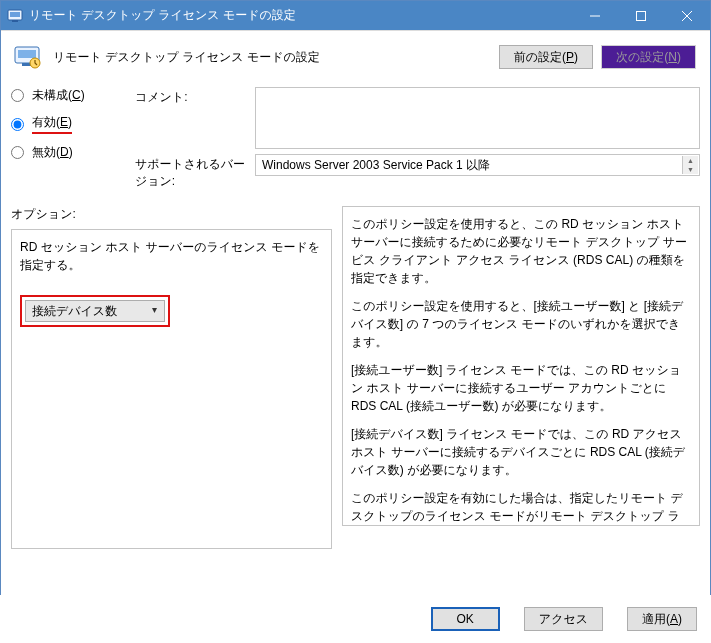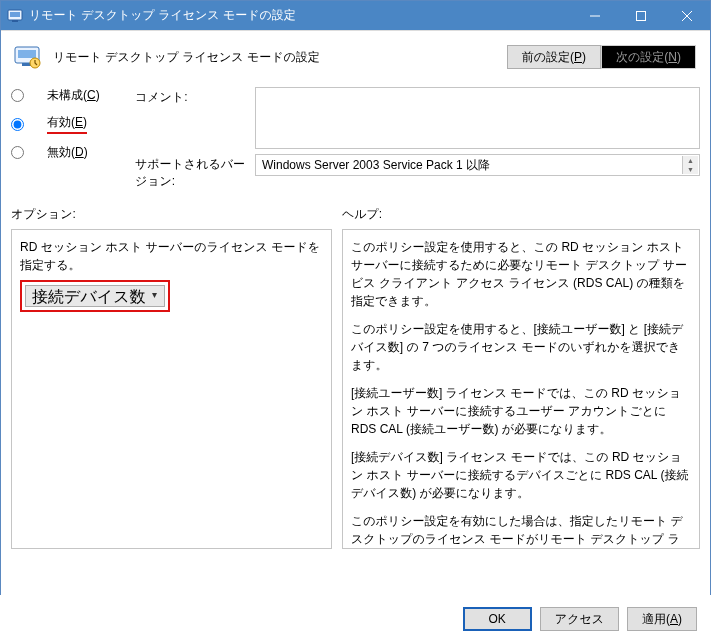--- a/index.html
+++ b/index.html
@@ -54,48 +54,48 @@
     gap: 10px;
   }
   .header .hicon {
     width: 32px; height: 32px;
     display:flex;align-items:center;justify-content:center;
   }
   .header .htitle {
     flex: 1;
     font-size: 12px;
   }
-  .navbtns { display:flex; }
+  .navbtns { display:flex; gap:8px; }
   .btn {
     font-family: inherit;
     font-size: 12px;
     height: 24px;
     padding: 0 14px;
     background: #e1e1e1;
     border: 1px solid #adadad;
     cursor: pointer;
   }
   .btn[disabled] {
     color: #9a9a9a;
     border-color: #d0d0d0;
-    background: #000000;
+    background: #4c1d95;
     cursor: default;
   }
 
   
   .main {
     display: flex;
     padding: 0 10px 0 10px;
     gap: 18px;
   }
   .leftcol { width: 106px; }
   .rightcol { flex:1; display:flex; flex-direction:column; gap:5px; }
 
   .radio-row {
-    display:flex; align-items:center; gap:19px;
+    display:flex; align-items:center; gap:4px;
     margin-bottom: 10px;
     cursor: pointer;
   }
   .radio-row input { margin:0 4px 0 0; }
   .red-under {
     border-bottom: 2px solid #d11;
     display:inline-block;
     padding-bottom:1px;
   }
 
@@ -147,29 +147,29 @@
   .panel {
     border:1px solid #c5c5c5;
     height: 320px;
     padding: 8px;
     overflow-y: auto;
     font-size: 12px;
     line-height: 1.5;
     background:#fff;
   }
   .panel p { margin: 0 0 10px 0; }
-  .optline { margin-bottom: 6px; }
+  .optline { margin-bottom: 21px; }
   .combo-wrap {
     display:inline-block;
     border:2px solid #d11;
     padding:3px;
   }
   .combo {
     font-family: inherit;
-    font-size: 16px;
+    font-size: 12px;
     width: 140px;
     height: 22px;
     border:1px solid #adadad;
     background:#e8e8e8;
     padding: 0 18px 0 6px;
     appearance:none;
     position:relative;
   }
   .combo-outer { position:relative; display:inline-block;}
   .combo-outer::after{
@@ -181,21 +181,21 @@
     color:#333;
     pointer-events:none;
   }
 
   
   .footer {
     position: absolute;
     bottom: 0; left:0; right:0;
     display:flex;
     justify-content:flex-end;
-    gap:8px;
+    gap:24px;
     padding: 12px 14px;
     background:#fff;
   }
   .btn.primary {
     border:2px solid #1a61b8;
     background:#e1e1e1;
     padding: 0 24px;
   }
 </style>
 </head>
@@ -286,26 +286,25 @@
     <div class="panel">
       <div class="optline">RD セッション ホスト サーバーのライセンス モードを指定する。</div>
       <span class="combo-wrap">
         <span class="combo-outer">
           <select class="combo" id="combo"><option>接続デバイス数</option><option>接続ユーザー数</option></select>
         </span>
       </span>
     </div>
   </div>
   <div class="col right">
-    <div class="colhead">ヘルプ:</div>
     <div class="panel" id="help-panel">
         <p>このポリシー設定を使用すると、この RD セッション ホスト サーバーに接続するために必要なリモート デスクトップ サービス クライアント アクセス ライセンス (RDS CAL) の種類を指定できます。</p>
         <p>このポリシー設定を使用すると、[接続ユーザー数] と [接続デバイス数] の 7 つのライセンス モードのいずれかを選択できます。</p>
         <p>[接続ユーザー数] ライセンス モードでは、この RD セッション ホスト サーバーに接続するユーザー アカウントごとに RDS CAL (接続ユーザー数) が必要になります。</p>
-        <p>[接続デバイス数] ライセンス モードでは、この RD セッション ホスト サーバーに接続するデバイスごとに RDS CAL (接続デバイス数) が必要になります。</p>
+        <p>[接続デバイス数] ライセンス モードでは、この RD アクセス ホスト サーバーに接続するデバイスごとに RDS CAL (接続デバイス数) が必要になります。</p>
         <p>このポリシー設定を有効にした場合は、指定したリモート デスクトップのライセンス モードがリモート デスクトップ ライセンス サーバーに適用されます。</p>
       </div>
   </div>
 </div>
 
 <div class="footer">
   <button class="btn primary"><span>OK</span></button>
   <button class="btn"><span>アクセス</span></button>
   <button class="btn"><span>適用(<span style="text-decoration:underline">A</span>)</span></button>
 </div>

